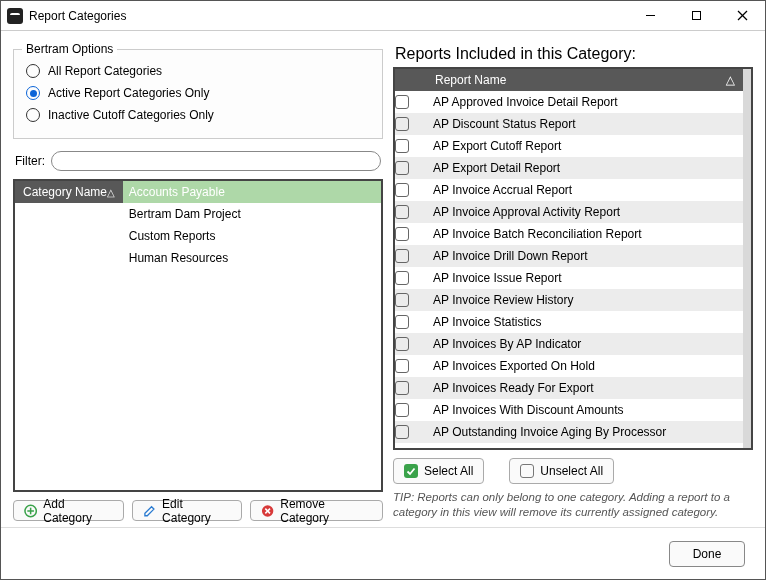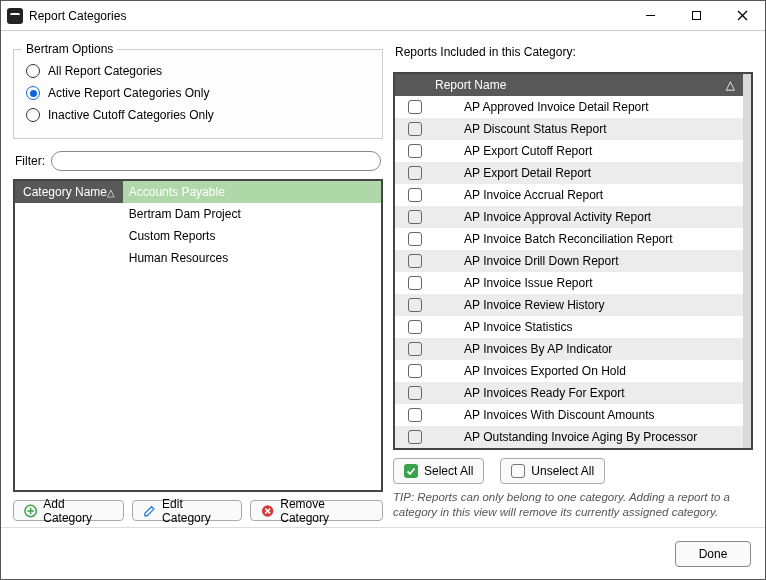--- a/index.html
+++ b/index.html
@@ -25,39 +25,39 @@
   .filter-row input { flex:1; height:20px; border:1px solid #888; border-radius:10px; padding:0 8px; font-size:12px; }
   .cat-list { flex:1; border:2px solid #444; display:flex; flex-direction:row; overflow:hidden; }
   .col-header { background:#585858; color:#fff; height:22px; display:flex; align-items:center; padding:0 8px; justify-content:space-between; font-size:12px;}
   .col-header .sort { font-size:10px; opacity:.9;}
   .cat-rows { flex:1; overflow:auto; background:#fff;}
   .cat-row { height:22px; display:flex; align-items:center; padding:0 6px; font-size:12px; border-bottom:1px solid transparent;}
   .cat-row.selected { background:#aed8a8; color:#fff; }
   .btn-row { display:flex; gap:8px; margin-top:8px; }
   .btn { display:inline-flex; align-items:center; gap:6px; height:21px; padding:0 10px; border:1px solid #aaa; border-radius:4px; background:#fafafa; font-size:12px; cursor:default;}
   .icon { width:14px; height:14px; }
-  .right-label { font-size:12px; margin:2px 0 13px 2px; }
+  .right-label { font-size:16px; margin:2px 0 4px 2px; }
   .rep-wrap { flex:1; border:2px solid #444; display:flex; overflow:hidden; }
   .rep-inner { flex:1; display:flex; flex-direction:column; overflow:hidden;}
   .rep-header { background:#585858; color:#fff; height:22px; display:flex; align-items:center; padding:0 8px; gap:10px;}
   .rep-header .chkcol { width:22px; }
   .rep-header .namecol { flex:1; display:flex; justify-content:space-between; align-items:center;}
   .rep-rows { flex:1; overflow:auto; }
-  .rep-row { height:22px; display:flex; align-items:center; padding:0 13px; gap:28px; font-size:12px;}
+  .rep-row { height:22px; display:flex; align-items:center; padding:0 0; gap:10px; font-size:12px;}
   .rep-row.alt { background:#ececec; }
   .chk { width:14px; height:14px; border:1.5px solid #666; border-radius:3px; flex:0 0 auto;}
   .rep-row .label { padding-left:14px;}
   .scroll-stub { width:8px; background:#d9d9d9; }
-  .sel-row { display:flex; gap:16px; margin-top:8px; align-items:center;}
+  .sel-row { display:flex; gap:25px; margin-top:8px; align-items:center;}
   .chkbtn { display:inline-flex; align-items:center; gap:6px; height:26px; padding:0 10px; border:1px solid #aaa; border-radius:4px; background:#fafafa; font-size:12px;}
   .chkbtn .box { width:14px; height:14px; border-radius:3px; display:flex; align-items:center; justify-content:center;}
   .chkbtn .box.green { background:#3aa24a; }
   .chkbtn .box.outline { border:1.5px solid #777; }
   .tip { font-style:italic; color:#555; font-size:11.5px; margin-top:6px; line-height:1.35; padding-right:6px;}
-  .footer { height:52px; border-top:1px solid #ddd; display:flex; align-items:center; justify-content:flex-end; padding:0 14px;}
+  .footer { height:52px; border-top:1px solid #ddd; display:flex; align-items:center; justify-content:flex-end; padding:0 20px;}
   .done { width:76px; height:26px; border:1px solid #888; border-radius:4px; background:#fafafa; display:flex; align-items:center; justify-content:center; font-size:12px;}
 </style>
 </head>
 <body>
 
 <div class="window">
   <div class="titlebar">
     <div class="app-icon"></div>
     <div class="title">Report Categories</div>
     <div class="spacer"></div>

